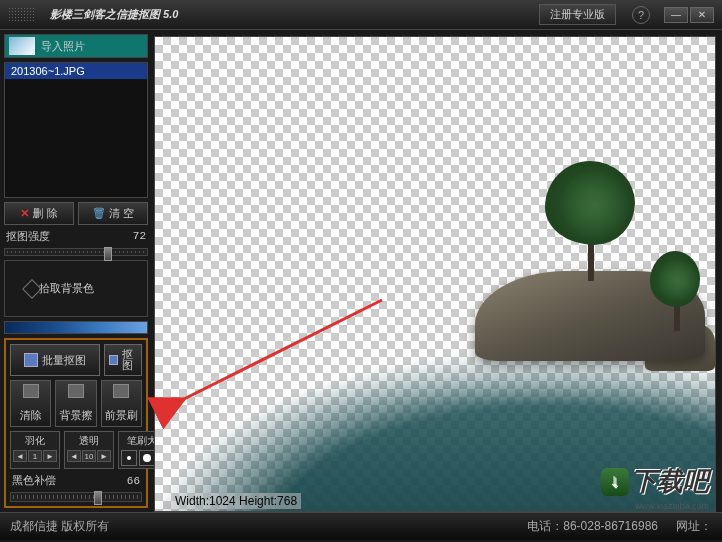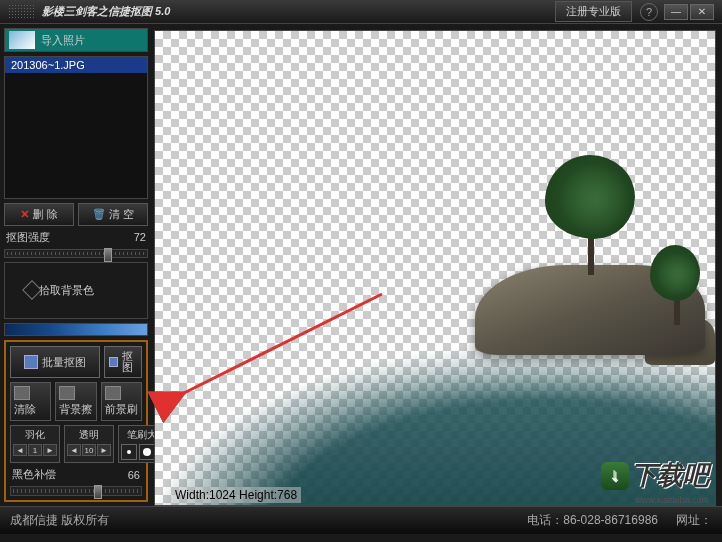--- a/index.html
+++ b/index.html
@@ -1,18 +1,18 @@
 <!DOCTYPE html>
 <html><head>
 <meta charset="utf-8">
 <style>
 * { margin: 0; padding: 0; box-sizing: border-box; }
 body { width: 722px; height: 542px; background: #1a1a1a; font-family: "Microsoft YaHei", sans-serif; color: #ccc; font-size: 11px; overflow: hidden; }
 
-.titlebar { height: 24px; background: linear-gradient(#3a3a3a, #1a1a1a); display: flex; align-items: center; padding: 0 8px; border-bottom: 1px solid #444; }
+.titlebar { height: 30px; background: linear-gradient(#3a3a3a, #1a1a1a); display: flex; align-items: center; padding: 0 8px; border-bottom: 1px solid #444; gap: 8px; }
 .titlebar .dotgrid { width: 28px; height: 16px; background-image: radial-gradient(#666 1px, transparent 1px); background-size: 3px 3px; margin-right: 6px; }
 .titlebar .title { font-weight: bold; font-style: italic; color: #ddd; flex: 1; }
 .titlebar .reg-btn { background: linear-gradient(#444,#222); border: 1px solid #555; color: #ccc; padding: 2px 10px; font-size: 11px; margin-right: 8px; cursor: pointer; text-align: center; }
 .titlebar .help-icon { width: 18px; height: 18px; border: 1px solid #666; border-radius: 50%; display: flex; align-items: center; justify-content: center; color: #aaa; margin-right: 6px; cursor: pointer; }
 .win-btns { display: flex; gap: 2px; }
 .win-btn { width: 24px; height: 16px; background: linear-gradient(#555,#333); border: 1px solid #666; display: flex; align-items: center; justify-content: center; color: #ccc; cursor: pointer; font-size: 10px; }
 
 .body-row { display: flex; height: 482px; }
 
 .sidebar { width: 152px; background: #1a1a1a; padding: 4px; display: flex; flex-direction: column; gap: 4px; }
@@ -20,39 +20,39 @@
 .import-row { display: flex; align-items: center; gap: 6px; border: 1px solid #444; padding: 2px 4px; background: #0f766e; cursor: pointer; }
 .import-thumb { width: 26px; height: 18px; background: linear-gradient(135deg,#7ab8d8,#fff); }
 .file-list { height: 174px; border: 1px solid #444; background: #111; overflow: auto; }
 .file-item { background: #1a3a8a; color: #fff; padding: 2px 6px; font-size: 11px; cursor: pointer; }
 
 .btn-row { display: flex; gap: 4px; }
 .btn { flex: 1; background: linear-gradient(#3a3a3a,#1a1a1a); border: 1px solid #555; color: #ccc; padding: 3px 4px; font-size: 11px; display: flex; align-items: center; justify-content: center; gap: 3px; cursor: pointer; }
 .icon-x { color: #d33; font-weight: bold; }
 .icon-trash { color: #6ad; }
 
-.label-val { display: flex; justify-content: space-between; align-items: center; padding: 0 2px; }
+.label-val { display: flex; justify-content: space-between; align-items: center; padding: 0 2px; font-family: Liberation Mono, monospace; }
 .slider { height: 10px; background: #222; border: 1px solid #444; position: relative; }
 .slider .track-ticks { position: absolute; inset: 2px; background-image: repeating-linear-gradient(90deg,#555 0 1px,transparent 1px 4px); }
 .slider .thumb { position: absolute; top: -2px; width: 8px; height: 14px; background: linear-gradient(#888,#444); border: 1px solid #999; }
 
 .eyedrop { display: flex; align-items: center; border: 1px solid #444; padding: 20px; cursor: pointer; }
 .eyedrop-icon { width: 14px; height: 14px; border: 1px solid #777; transform: rotate(45deg); }
 
 .gradient-bar { height: 16px; border: 1px solid #444; background: linear-gradient(90deg,#0a2a5a,#1a4a8a,#3a7ac0,#6aa0e0); }
 
 .red-box { border: 2px solid #a16207; padding: 4px; display: flex; flex-direction: column; gap: 4px; }
 
 .batch-row { display: flex; gap: 4px; }
 .batch-btn { background: linear-gradient(#3a3a3a,#1a1a1a); border: 1px solid #666; color: #ccc; display: flex; align-items: center; justify-content: center; padding: 4px; font-size: 11px; cursor: pointer; gap: 4px; }
 .batch-btn.wide { flex: 1; }
 .batch-btn.narrow { width: 38px; flex-direction: row; line-height: 1; }
 .mini-icon { width: 14px; height: 14px; background: #5a7ac0; border: 1px solid #aac; }
 
-.vert-btn { flex: 1; background: linear-gradient(#3a3a3a,#1a1a1a); border: 1px solid #555; color: #ccc; display: flex; flex-direction: column; align-items: flex-start; padding: 3px; font-size: 11px; cursor: pointer; gap: 2px; }
+.vert-btn { flex: 1; background: linear-gradient(#3a3a3a,#1a1a1a); border: 1px solid #555; color: #ccc; display: flex; flex-direction: column; align-items: center; padding: 3px; font-size: 11px; cursor: pointer; gap: 10px; }
 .vert-btn .icn { width: 16px; height: 14px; background: #666; border: 1px solid #888; }
 
 .three-col { display: flex; gap: 4px; }
 .cell { flex: 1; border: 1px solid #555; background: #222; display: flex; flex-direction: column; align-items: center; padding: 2px; gap: 2px; }
 .cell-label { font-size: 10px; }
 .stepper { display: flex; gap: 1px; }
 .step { width: 14px; height: 12px; background: #333; border: 1px solid #555; display: flex; align-items: center; justify-content: center; font-size: 8px; cursor: pointer; }
 .brush-sel { display: flex; gap: 2px; }
 .brush-opt { width: 16px; height: 16px; border: 1px solid #666; display: flex; align-items: center; justify-content: center; cursor: pointer; }
 .brush-opt div { border-radius: 50%; }

